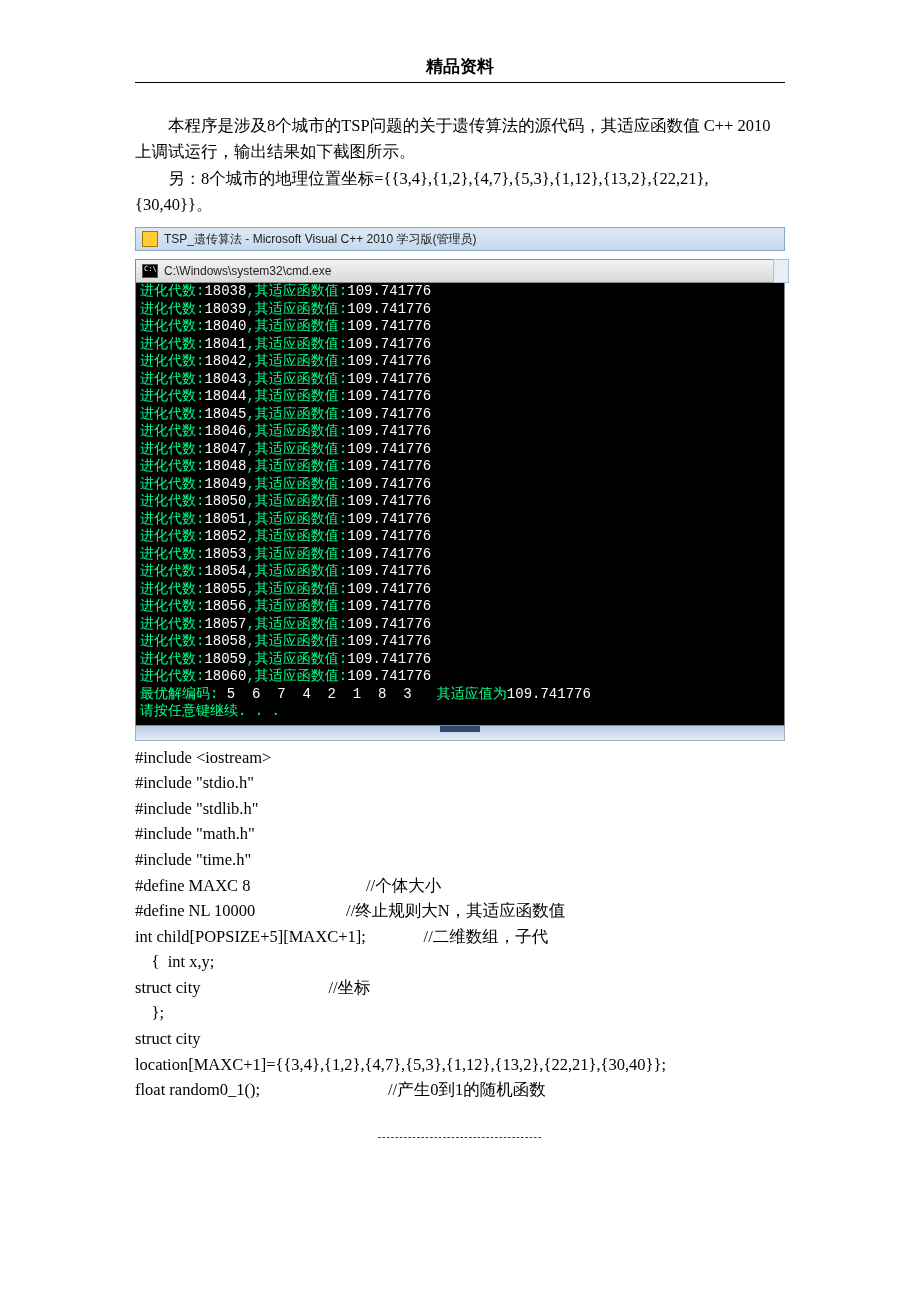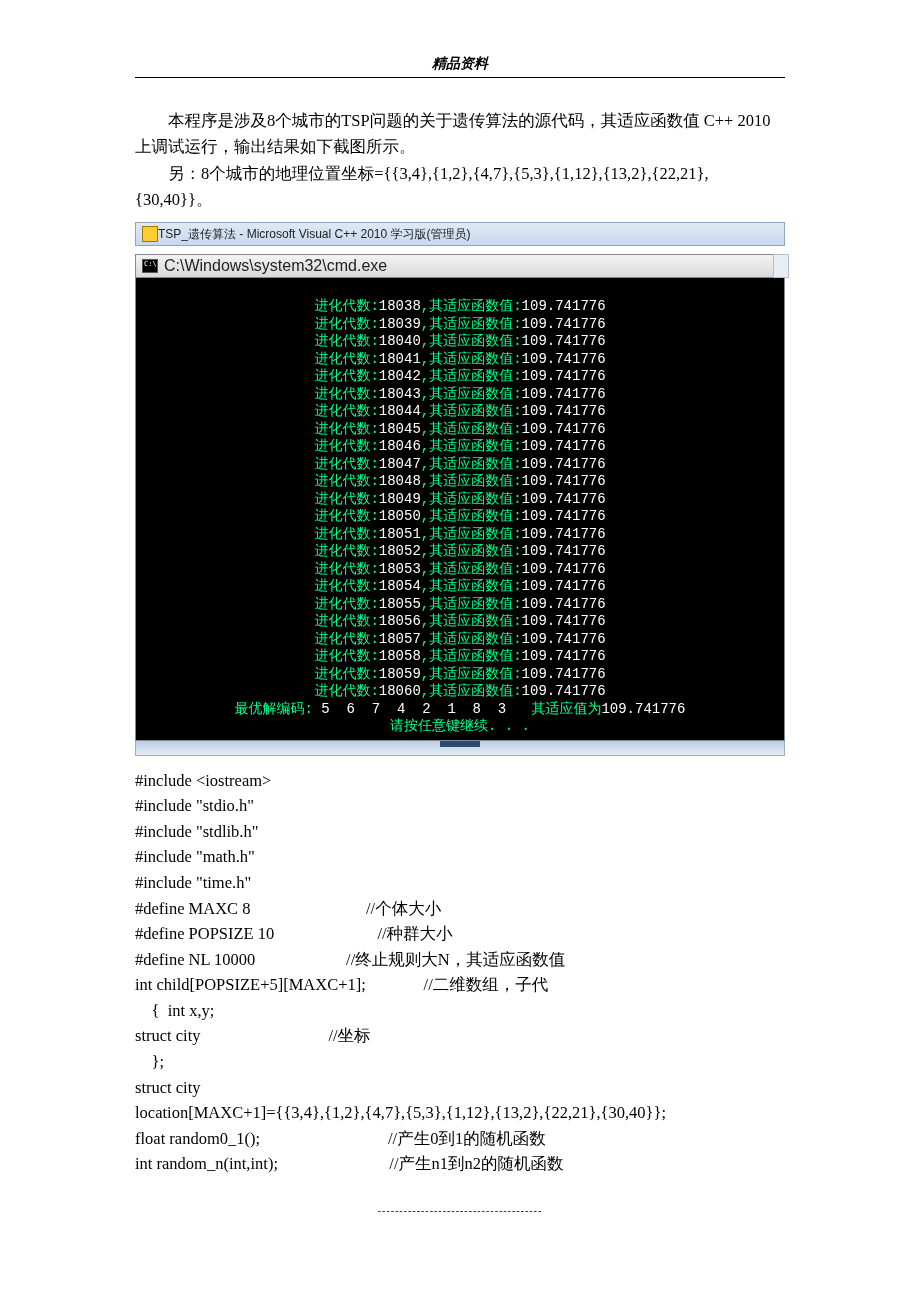--- a/index.html
+++ b/index.html
@@ -9,25 +9,24 @@
     font-family: "SimSun", "宋体", "Times New Roman", serif;
     font-size: 16px;
     color: #000;
     width: 920px;
   }
   .page {
     padding: 55px 135px 40px 135px;
   }
   .header-title {
     text-align: center;
-    font-size: 14px;
+    font-size: 17px;
     font-family: "SimSun", "宋体", serif;
     font-weight: bold;
     padding-bottom: 4px;
-    font-style: italic;
   }
   .header-rule {
     border: none;
     border-top: 1px solid #000;
     margin: 0 0 30px 0;
   }
   .intro p {
     margin: 2px 0;
     line-height: 1.55;
     font-size: 16.5px;
@@ -39,20 +38,21 @@
   .vs-titlebar {
     background: linear-gradient(#dfe9f5, #c7d8ee);
     border: 1px solid #8aa6c1;
     height: 22px;
     display: flex;
     align-items: center;
     padding: 0 6px;
     font-family: "Microsoft YaHei", Tahoma, sans-serif;
     font-size: 12px;
     color: #222;
+    gap: 6px;
   }
   .vs-icon {
     width: 14px; height: 14px;
     background: #ffcc33;
     border: 1px solid #a07800;
     display: inline-block;
   }
   .cmd-window {
     margin-top: 8px;
     position: relative;
@@ -67,21 +67,21 @@
     border: 1px solid #b0c0d4;
   }
   .cmd-titlebar {
     background: linear-gradient(#f3f3f3, #d9d9d9);
     border: 1px solid #888;
     height: 22px;
     display: flex;
     align-items: center;
     padding: 0 6px;
     font-family: Tahoma, "Microsoft YaHei", sans-serif;
-    font-size: 16px;
+    font-size: 12px;
     color: #222;
     gap: 6px;
   }
   .cmd-icon {
     width: 14px; height: 12px;
     background: #000;
     border: 1px solid #555;
     position: relative;
     display: inline-block;
   }
@@ -92,46 +92,45 @@
     position: absolute;
     top: 0; left: 1px;
     font-family: monospace;
   }
   .console {
     background: #000;
     color: #fff;
     font-family: "NSimSun", "SimSun", "Courier New", monospace;
     font-size: 14px;
     line-height: 1.25;
-    padding: 20px 4px 4px 4px;
+    padding: 0 4px 4px 4px;
     border: 1px solid #888;
     border-top: none;
     white-space: pre;
-    text-align: center;
   }
   .console .green { color: #00ff88; }
   .console .white { color: #ffffff; }
   .bottom-grad {
     height: 14px;
     background: linear-gradient(#b9cde4, #e4ecf5);
     border: 1px solid #9ab0c8;
     border-top: none;
     position: relative;
   }
   .bottom-grad .tick {
     position: absolute;
     left: 50%;
     top: 0;
     width: 40px;
     height: 6px;
     background: #2c4a6b;
     transform: translateX(-50%);
   }
   .code-block {
-    margin-top: 12px;
+    margin-top: 4px;
     font-family: "Times New Roman", "SimSun", serif;
     font-size: 16.5px;
     line-height: 1.55;
   }
   .code-block div { white-space: pre-wrap; }
   .footer-dots {
     text-align: center;
     margin-top: 28px;
     letter-spacing: 1px;
     font-size: 10px;
@@ -196,27 +195,25 @@
 
   </div>
 
   <div class="code-block" id="code-block">
       <div>#include &lt;iostream&gt;</div>
       <div>#include "stdio.h"</div>
       <div>#include "stdlib.h"</div>
       <div>#include "math.h"</div>
       <div>#include "time.h"</div>
       <div>#define MAXC 8                            //个体大小</div>
-      <div>#define POPSIZE 10                         //种群大小</div>
       <div>#define NL 10000                      //终止规则大N，其适应函数值</div>
       <div>int child[POPSIZE+5][MAXC+1];              //二维数组，子代</div>
       <div>    {  int x,y;</div>
       <div>struct city                               //坐标</div>
       <div>    };</div>
       <div>struct city</div>
       <div>location[MAXC+1]={{3,4},{1,2},{4,7},{5,3},{1,12},{13,2},{22,21},{30,40}};</div>
       <div>float random0_1();                               //产生0到1的随机函数</div>
-      <div>int random_n(int,int);                           //产生n1到n2的随机函数</div>
     </div>
 
   <div class="footer-dots">--------------------------------------</div>
 
 </div>
 
 </body></html>

